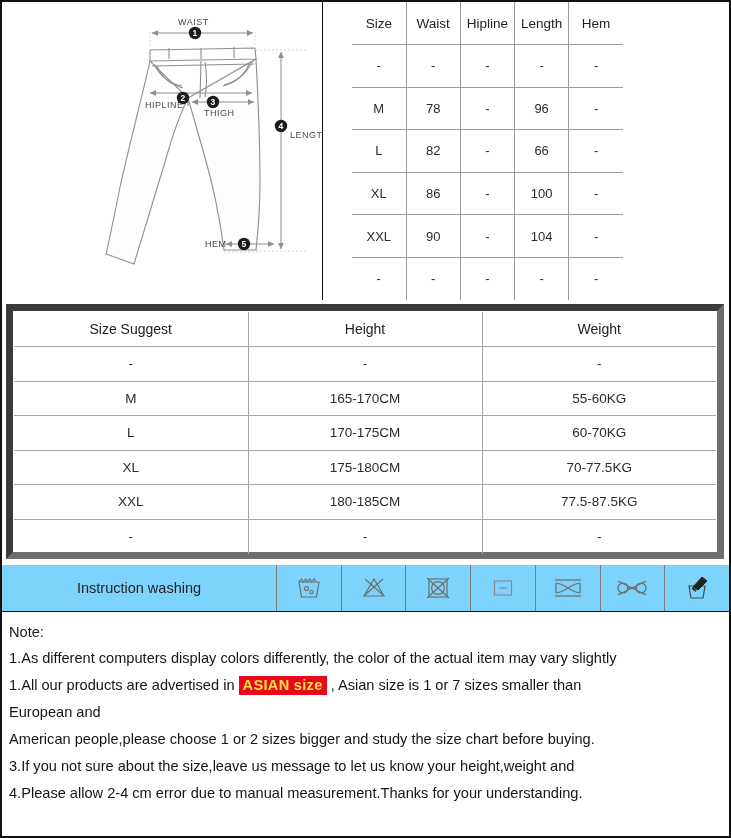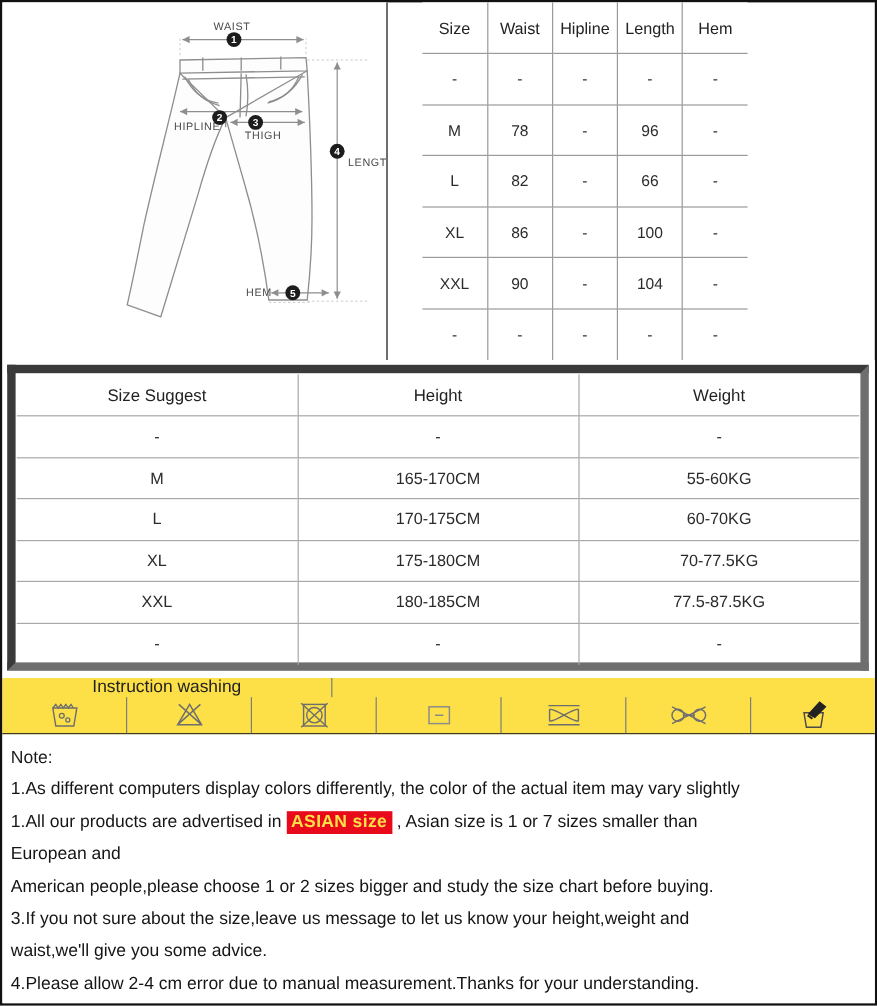--- a/index.html
+++ b/index.html
@@ -98,22 +98,21 @@
   table.suggest-table tr:last-child td { border-bottom: none; }
   table.suggest-table .hdr { font-size: 14px; color: #222; }
 
   
   .wash-row {
     position: absolute;
     left: 0; top: 563px;
     width: 727px; height: 47px;
     display: flex;
     border-bottom: 1px solid #111;
-    background: #fde047;
-    flex-direction: column;
+    background: #7dd3fc;
   }
   .wash-label {
     width: 275px;
     display: flex; align-items: center; justify-content: center;
     font-size: 14.5px;
     color: #222;
     border-right: 1px solid #7d7d7d;
   }
   .wash-icons { flex: 1; display: flex; }
   .wash-cell {
@@ -409,17 +408,16 @@
     </div>
   </div>
 
   <div class="note-block">
     <div class="note-head">Note:</div>
     <div class="note-line">1.As different computers display colors differently, the color of the actual item may vary slightly</div>
     <div class="note-line"><span>1.All our products are advertised in </span><span class="asian-hl">ASIAN size</span><span> , Asian size is 1 or 7 sizes smaller than</span></div>
     <div class="note-line">European and</div>
     <div class="note-line">American people,please choose 1 or 2 sizes bigger and study the size chart before buying.</div>
     <div class="note-line">3.If you not sure about the size,leave us message to let us know your height,weight and</div>
-    <div class="note-line">waist,we'll give you some advice.</div>
     <div class="note-line">4.Please allow 2-4 cm error due to manual measurement.Thanks for your understanding.</div>
   </div>
 
 </div>
 
 </body></html>

